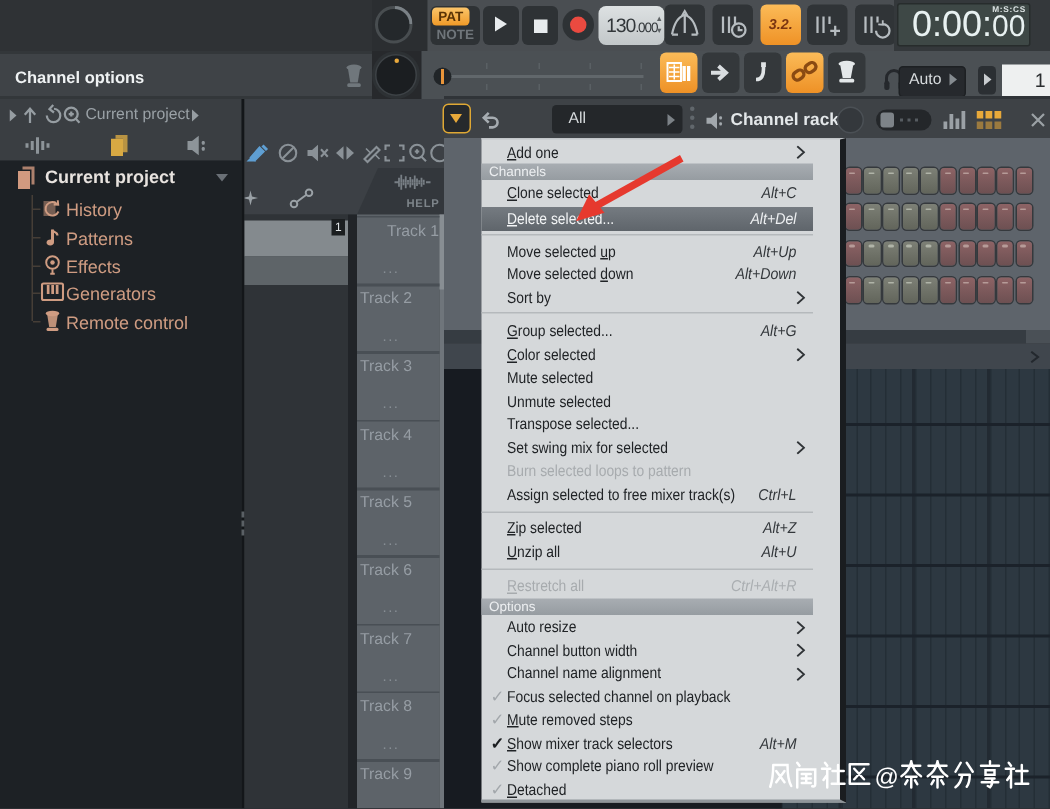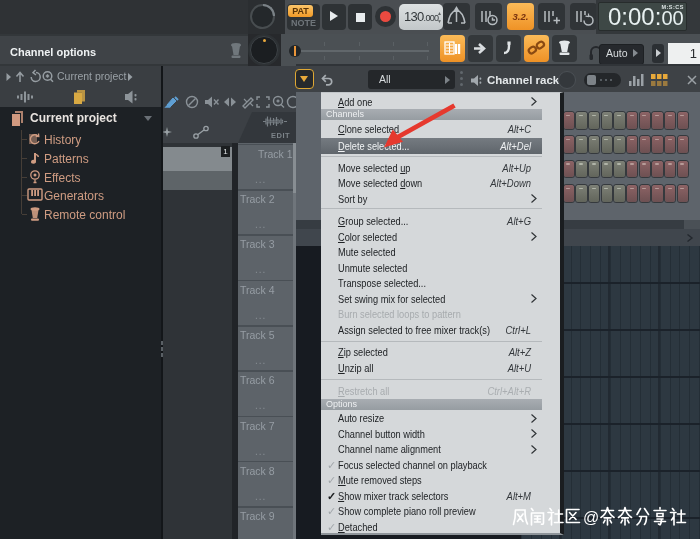--- a/index.html
+++ b/index.html
@@ -272,21 +272,21 @@
  </g>
 </svg>
 
 <div class="abs" style="left:238px;top:112px;width:58px;height:31px;background:#33373c;clip-path:polygon(14px 0,100% 0,100% 100%,0 100%);"></div>
 <svg class="abs" style="left:262px;top:116px;" width="26" height="11" viewBox="0 0 26 11">
  <g stroke="#787f85" stroke-width="1.2" fill="none">
   <path d="M1 5.5 H4 M4 5.5 V2.5 M5.5 5.5 V0.5 M7 5.5 V3.5 M8.5 5.5 V1.5 M10 5.5 V4 M11.5 5.5 V2 M13 5.5 V3.5 M14.5 5.5 V1 M16 5.5 V3 M17.5 5.5 V4.2 M19 5.5 V2.5 M20.5 5.5 V3.8 M22 5.5 H25" transform="translate(0,0)"></path>
   <path d="M4 5.5 V8.5 M5.5 5.5 V10.5 M7 5.5 V7.5 M8.5 5.5 V9.5 M10 5.5 V7 M11.5 5.5 V9 M13 5.5 V7.5 M14.5 5.5 V10 M16 5.5 V8 M17.5 5.5 V6.8 M19 5.5 V8.5 M20.5 5.5 V7.2"></path>
  </g>
 </svg>
-<div class="abs" style="left:271px;top:131px;color:#7d848a;font-size:7.5px;font-weight:bold;letter-spacing:0.5px;">EDIT</div>
+<div class="abs" style="left:271px;top:131px;color:#7d848a;font-size:7.5px;font-weight:bold;letter-spacing:0.5px;">HELP</div>
 
 <div class="abs" style="left:163px;top:143px;width:69px;height:396px;background:#2f3337;"></div>
 <div class="abs" style="left:163px;top:147px;width:69px;height:24px;background:#848a8e;"></div>
 <div class="abs" style="left:163px;top:171px;width:69px;height:19px;background:#5e6468;"></div>
 <div class="abs" style="left:221px;top:146px;width:9px;height:11px;background:#1b1e20;color:#dfe3e5;font-size:8px;text-align:center;line-height:11px;">1</div>
 
 <div class="abs" style="left:232px;top:143px;width:5.5px;height:396px;background:#212428;"></div>
 
 <div class="abs" style="left:237.5px;top:143px;width:55.5px;height:396px;background:#5d6369;"></div>
 

